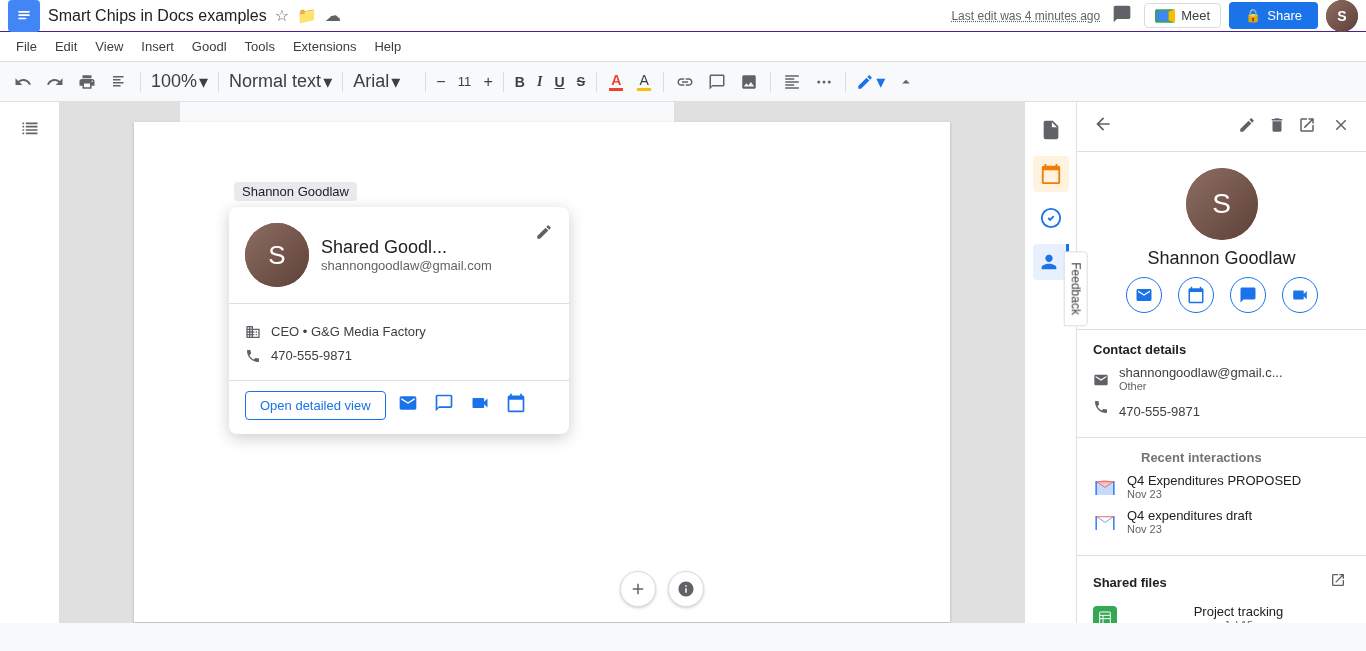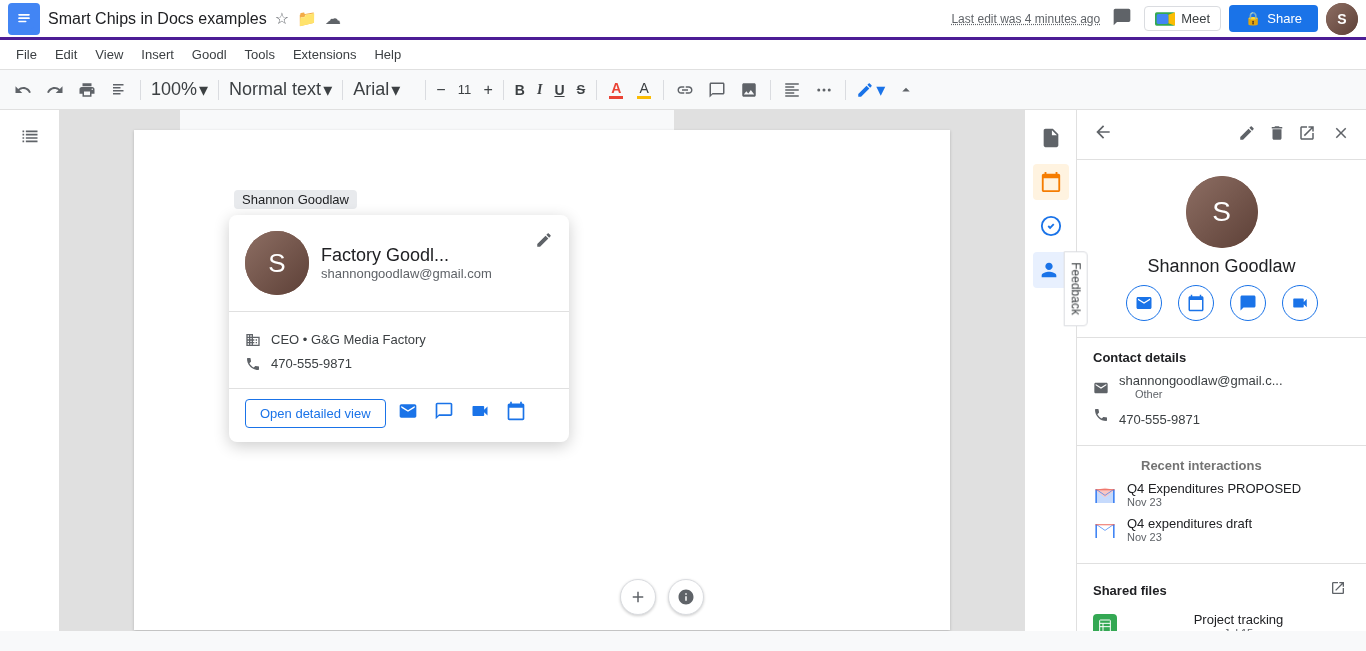--- a/index.html
+++ b/index.html
@@ -1,19 +1,19 @@
 <!DOCTYPE html>
 <html><head>
   <meta charset="utf-8">
   <style>
     * { box-sizing: border-box; margin: 0; padding: 0; }
     body { font-family: Arial, sans-serif; font-size: 13px; background: #f8f9fa; overflow: hidden; width: 1366px; height: 651px; }
 
     
-    #top-bar { display: flex; align-items: center; background: #fff; padding: 4px 8px; border-bottom: 3px solid #4c1d95; height: 40px; gap: 8px; }
+    #top-bar { display: flex; align-items: center; background: #fff; padding: 4px 8px; border-bottom: 1px solid #4c1d95; height: 32px; gap: 8px; }
     #app-icon { width: 32px; height: 32px; background: #4285f4; border-radius: 4px; display: flex; align-items: center; justify-content: center; flex-shrink: 0; }
     #app-icon svg { width: 20px; height: 20px; }
     #title-area { display: flex; flex-direction: column; flex: 1; }
     #doc-title { font-size: 16px; font-weight: 500; color: #202124; }
     #last-edit { font-size: 12px; color: #5f6368; margin-left: 16px; cursor: pointer; text-decoration: underline dotted; }
     #top-right { display: flex; align-items: center; gap: 8px; }
     .top-btn { border: none; background: transparent; cursor: pointer; color: #5f6368; font-size: 14px; padding: 4px; border-radius: 4px; }
     #meet-btn { background: #fff; border: 1px solid #dadce0; border-radius: 4px; padding: 4px 10px; display: flex; align-items: center; gap: 6px; cursor: pointer; font-size: 13px; color: #3c4043; }
     #share-btn { background: #1a73e8; color: #fff; border: none; border-radius: 4px; padding: 6px 16px; font-size: 13px; font-weight: 500; cursor: pointer; display: flex; align-items: center; gap: 6px; }
     #user-avatar { width: 32px; height: 32px; border-radius: 50%; background: #795548; display: flex; align-items: center; justify-content: center; overflow: hidden; cursor: pointer; }
@@ -296,21 +296,21 @@
       <div id="smart-chip-label">
         <span>Shannon Goodlaw</span>
       </div>
 
       <div id="chip-popup">
         <div id="chip-popup-header">
           <div id="chip-avatar-placeholder">
             <div style="width:64px;height:64px;border-radius:50%;background:linear-gradient(135deg,#8d6e63 0%,#5d4037 100%);display:flex;align-items:center;justify-content:center;color:#fff;font-size:26px;font-weight:500;">S</div>
           </div>
           <div>
-            <div id="chip-name">Factory Goodl...</div>
+            <div id="chip-name">Shared Goodl...</div>
             <div id="chip-email">shannongoodlaw@gmail.com</div>
           </div>
           <div id="chip-edit-icon">
             <svg width="18" height="18" viewBox="0 0 24 24" fill="#5f6368">
                 <path d="M3 17.25V21h3.75L17.81 9.94l-3.75-3.75L3 17.25zM20.71 7.04c.39-.39.39-1.02 0-1.41l-2.34-2.34c-.39-.39-1.02-.39-1.41 0l-1.83 1.83 3.75 3.75 1.83-1.83z"></path>
               </svg>
           </div>
         </div>
         <div id="chip-divider"></div>
         <div id="chip-details">
@@ -470,21 +470,21 @@
     <div id="rp-contact">
       <h3>Contact details</h3>
       <div class="contact-row">
         <span class="contact-icon">
           <svg width="16" height="16" viewBox="0 0 24 24" fill="#5f6368">
               <path d="M20 4H4c-1.1 0-2 .9-2 2v12c0 1.1.9 2 2 2h16c1.1 0 2-.9 2-2V6c0-1.1-.9-2-2-2zm0 4l-8 5-8-5V6l8 5 8-5v2z"></path>
             </svg>
         </span>
         <div>
           <div>shannongoodlaw@gmail.c...</div>
-          <div class="contact-sub" style="margin-left:16px;">Other</div>
+          <div class="contact-sub" style="margin-left:0;">Other</div>
         </div>
       </div>
       <div class="contact-row">
         <span class="contact-icon">
           <svg width="16" height="16" viewBox="0 0 24 24" fill="#5f6368">
               <path d="M6.62 10.79c1.44 2.83 3.76 5.14 6.59 6.59l2.2-2.2c.27-.27.67-.36 1.02-.24 1.12.37 2.33.57 3.57.57.55 0 1 .45 1 1V20c0 .55-.45 1-1 1-9.39 0-17-7.61-17-17 0-.55.45-1 1-1h3.5c.55 0 1 .45 1 1 0 1.25.2 2.45.57 3.57.11.35.03.74-.25 1.02l-2.2 2.2z"></path>
             </svg>
         </span>
         <div>470-555-9871</div>
       </div>

